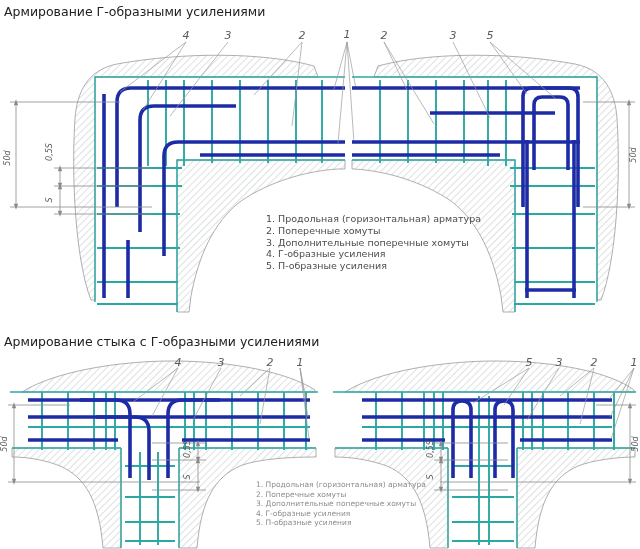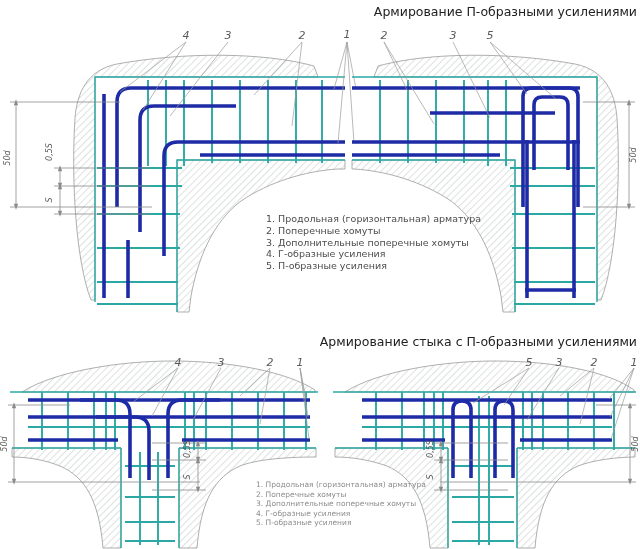--- a/index.html
+++ b/index.html
@@ -209,22 +209,22 @@
       <g>
         <path class="dim" d="M 434,443 H 508 M 434,460 H 508 M 434,490 H 508"></path>
         <line class="dim" x1="441" y1="443" x2="441" y2="460" marker-start="url(#ah)" marker-end="url(#ah)"></line>
         <line class="dim" x1="441" y1="460" x2="441" y2="490" marker-start="url(#ah)" marker-end="url(#ah)"></line>
         <text class="dl" x="433" y="449" transform="rotate(-90 433 449)">0,5S</text>
         <text class="dl" x="433" y="477" transform="rotate(-90 433 477)">S</text>
       </g>
     </g>
   </svg>
 
-  <div class="title" style="right:3px;top:4px;">Армирование П-образными усилениями</div>
-  <div class="title" style="right:3px;top:334px;">Армирование стыка с П-образными усилениями</div>
+  <div class="title" style="left:4px;top:4px;">Армирование Г-образными усилениями</div>
+  <div class="title" style="left:4px;top:334px;">Армирование стыка с Г-образными усилениями</div>
 
   <div class="legend top">
     <div>1. Продольная (горизонтальная) арматура</div>
     <div>2. Поперечные хомуты</div>
     <div>3. Дополнительные поперечные хомуты</div>
     <div>4. Г-образные усиления</div>
     <div>5. П-образные усиления</div>
   </div>
   <div class="legend bottom">
     <div>1. Продольная (горизонтальная) арматура</div>

